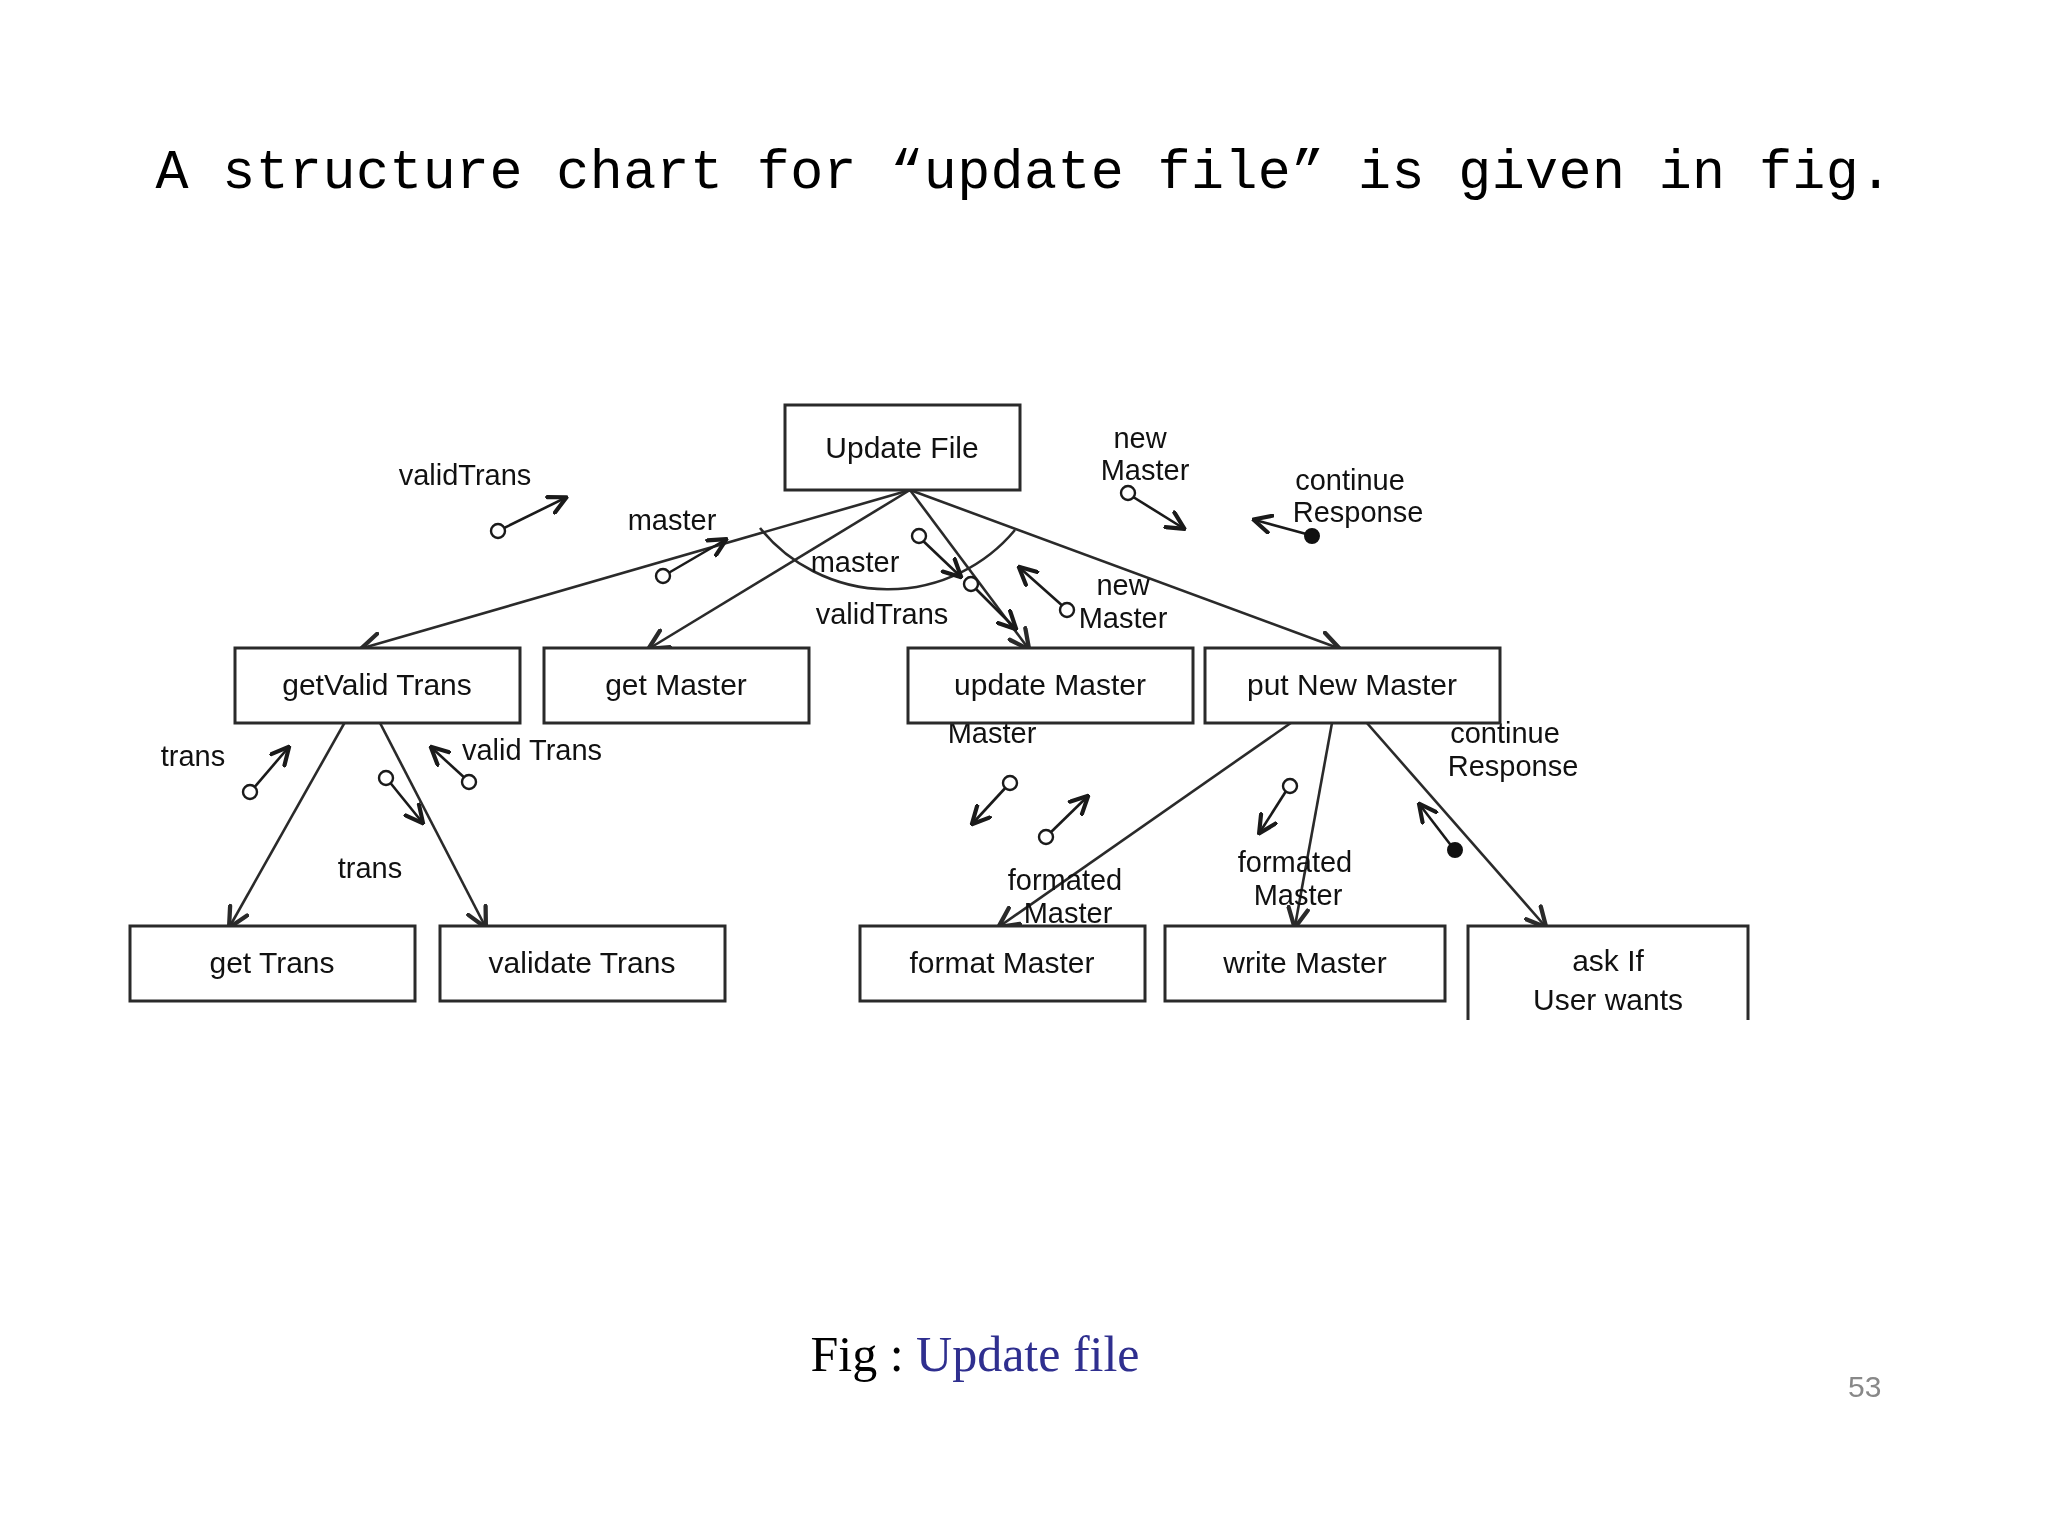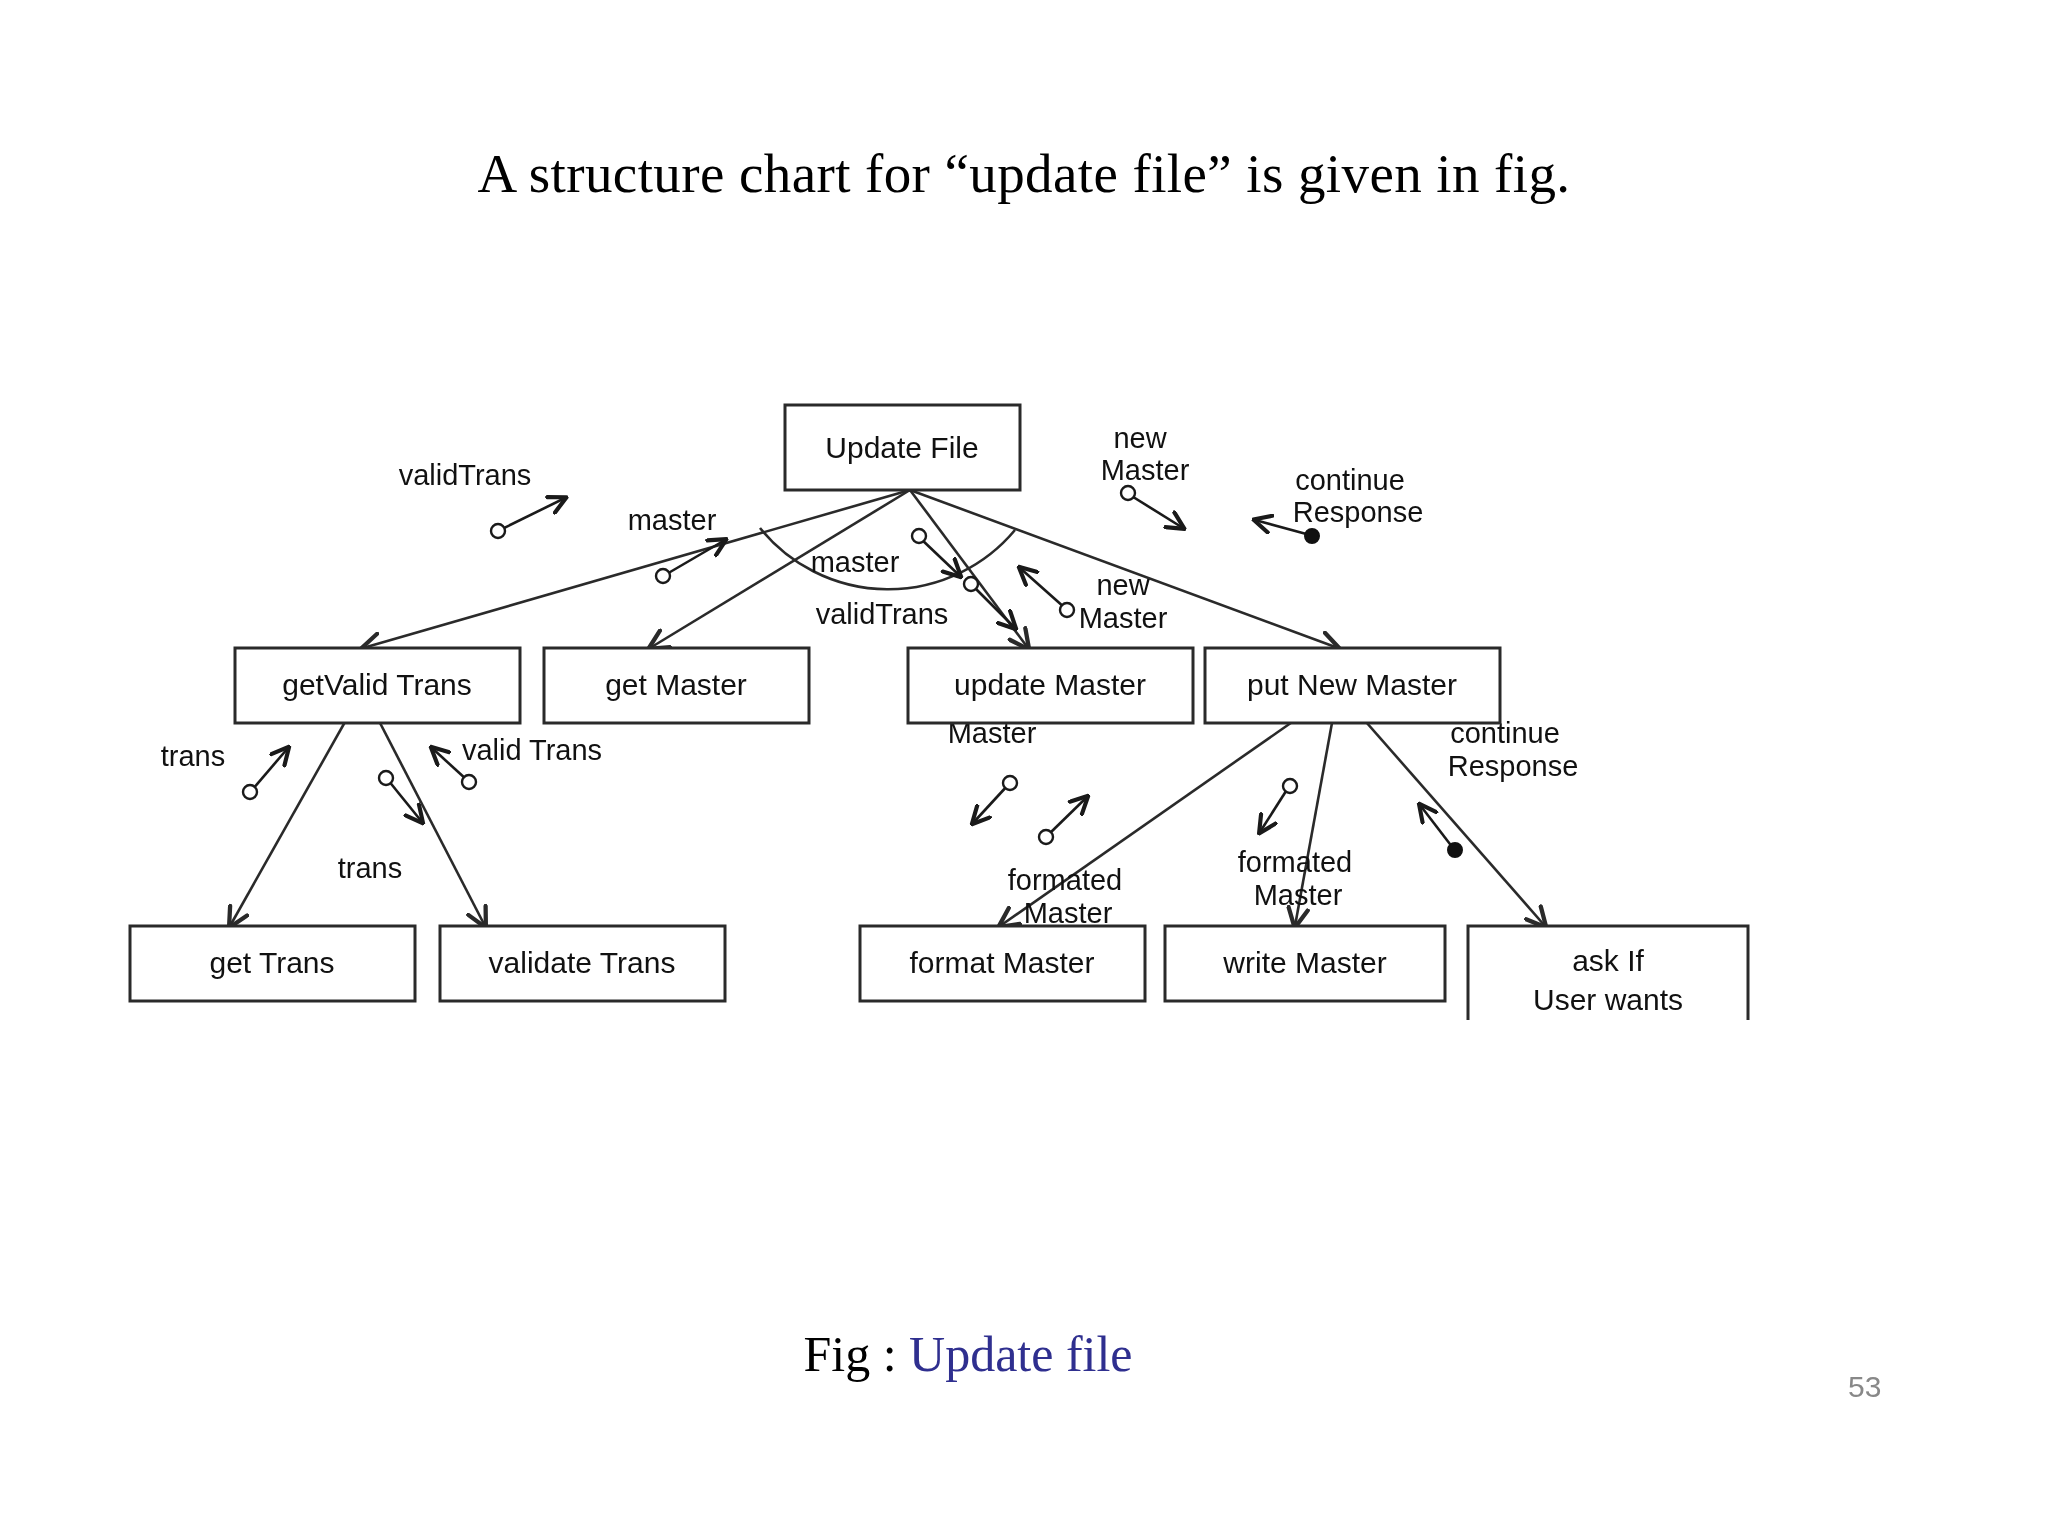--- a/index.html
+++ b/index.html
@@ -20,31 +20,31 @@
     inset: 0;
     background: #ffffff;
   }
 
   .slide-title {
     position: absolute;
     top: 144px;
     left: 0;
     width: 2048px;
     text-align: center;
-    font-family: Liberation Serif, serif;
+    font-family: Liberation Mono, monospace;
     font-size: 55px;
     line-height: 1.1;
     color: #000000;
     letter-spacing: 0.4px;
   }
 
   .fig-caption {
     position: absolute;
     top: 1325px;
-    left: 4px;
+    left: 11px;
     width: 1928px;
     text-align: center;
     font-family: "Liberation Serif", serif;
     font-size: 50px;
     color: #000000;
   }
   .fig-caption .fig-name {
     color: #2f2f8f;
   }
 

